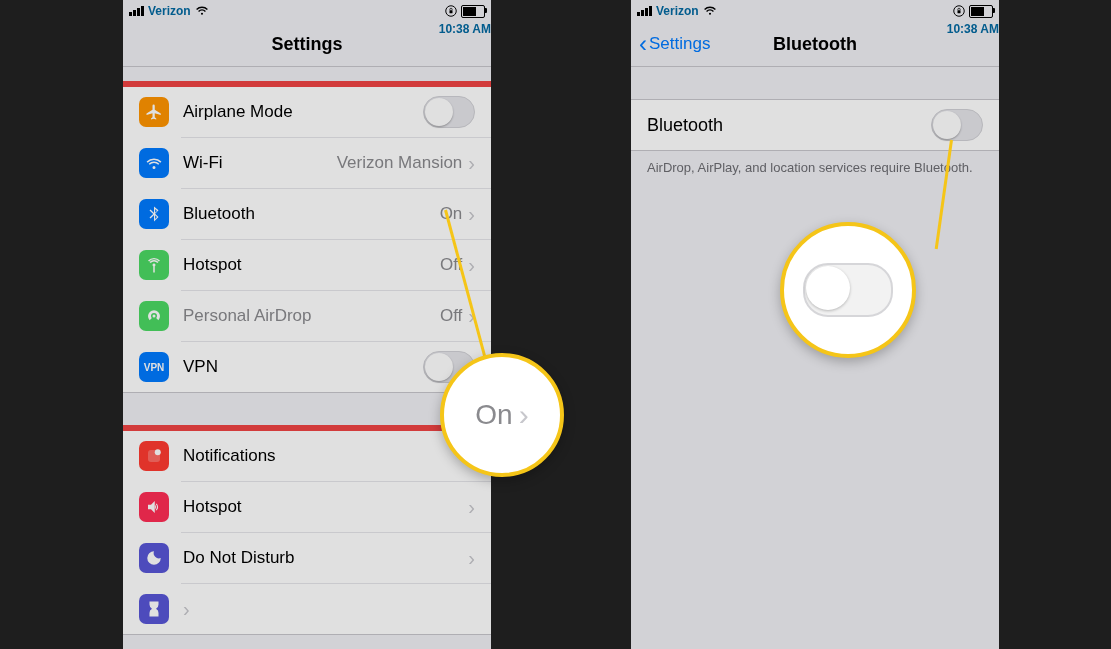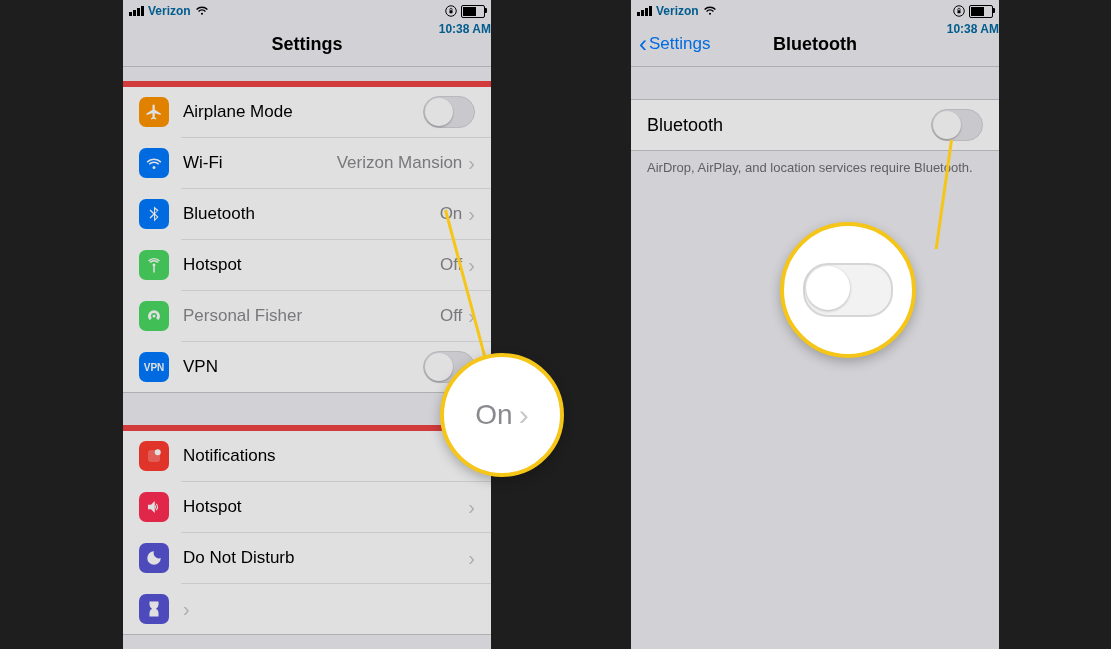--- a/index.html
+++ b/index.html
@@ -129,21 +129,21 @@
       <div class="row-label">Hotspot</div>
       <div class="row-value">Off</div>
       <span class="chevron">›</span>
     </div>
     <div class="row">
       <div class="icon-box" style="background:#4cd964;margin-left:-42px">
         <svg viewBox="0 0 24 24">
             <path d="M8 12a4 4 0 118 0 4 4 0 01-1.2 2.8l3 3A8 8 0 106.2 17.8l3-3A4 4 0 018 12zm4-2a2 2 0 100 4 2 2 0 000-4z"></path>
           </svg>
       </div>
-      <div class="row-label" style="color:#8a8a8e">Personal Fisher</div>
+      <div class="row-label" style="color:#8a8a8e">Personal AirDrop</div>
       <div class="row-value">Off</div>
       <span class="chevron">›</span>
     </div>
     <div class="row">
       <div class="icon-box" style="background:#007aff;margin-left:-42px;font-size:10px;font-weight:700;color:#fff">VPN</div>
       <div class="row-label">VPN</div>
       <div class="switch">
           <div class="knob"></div>
         </div>
     </div>

